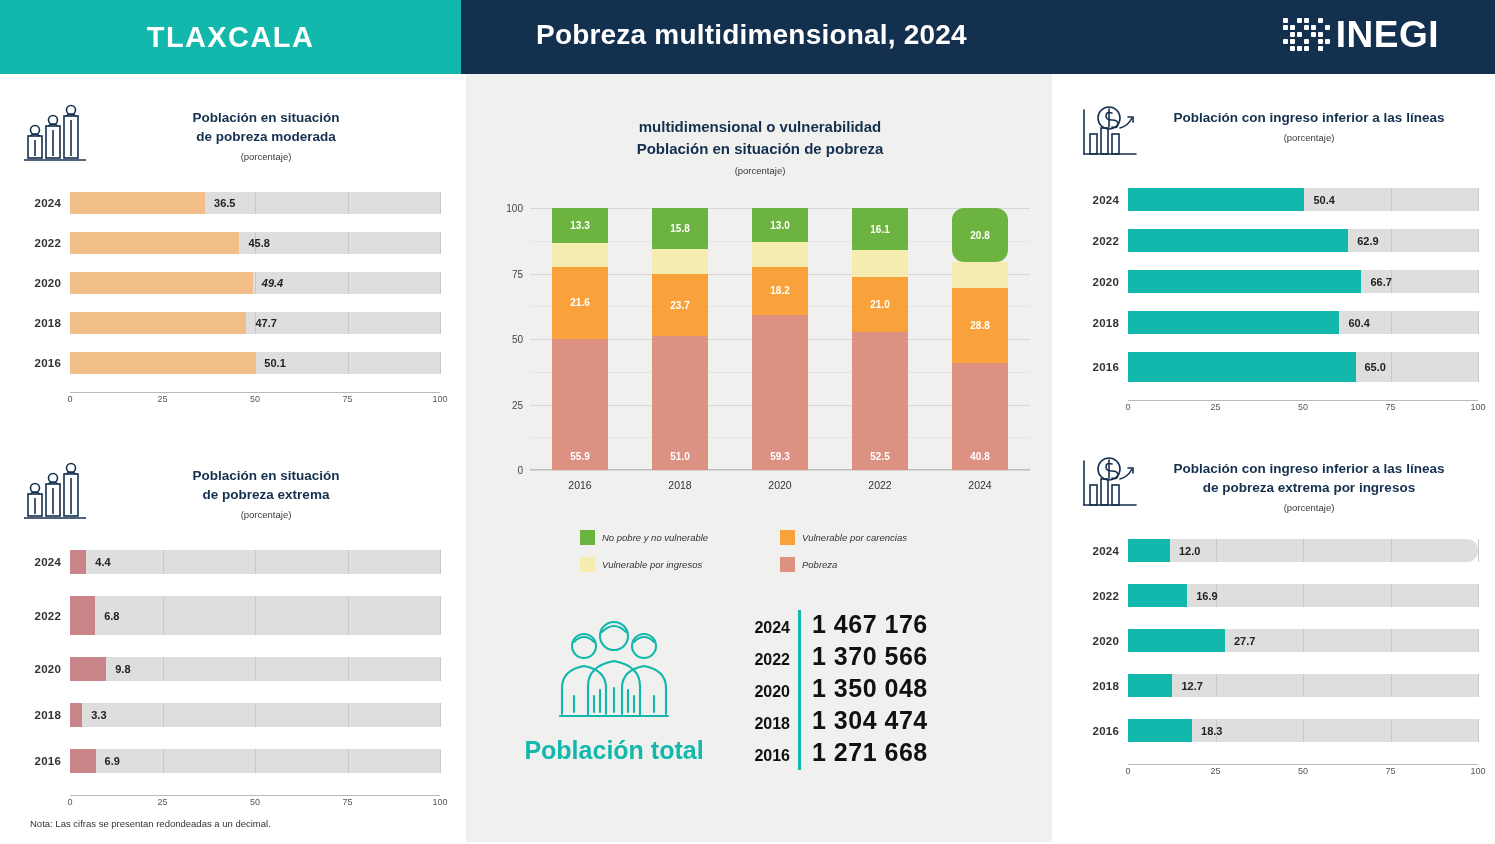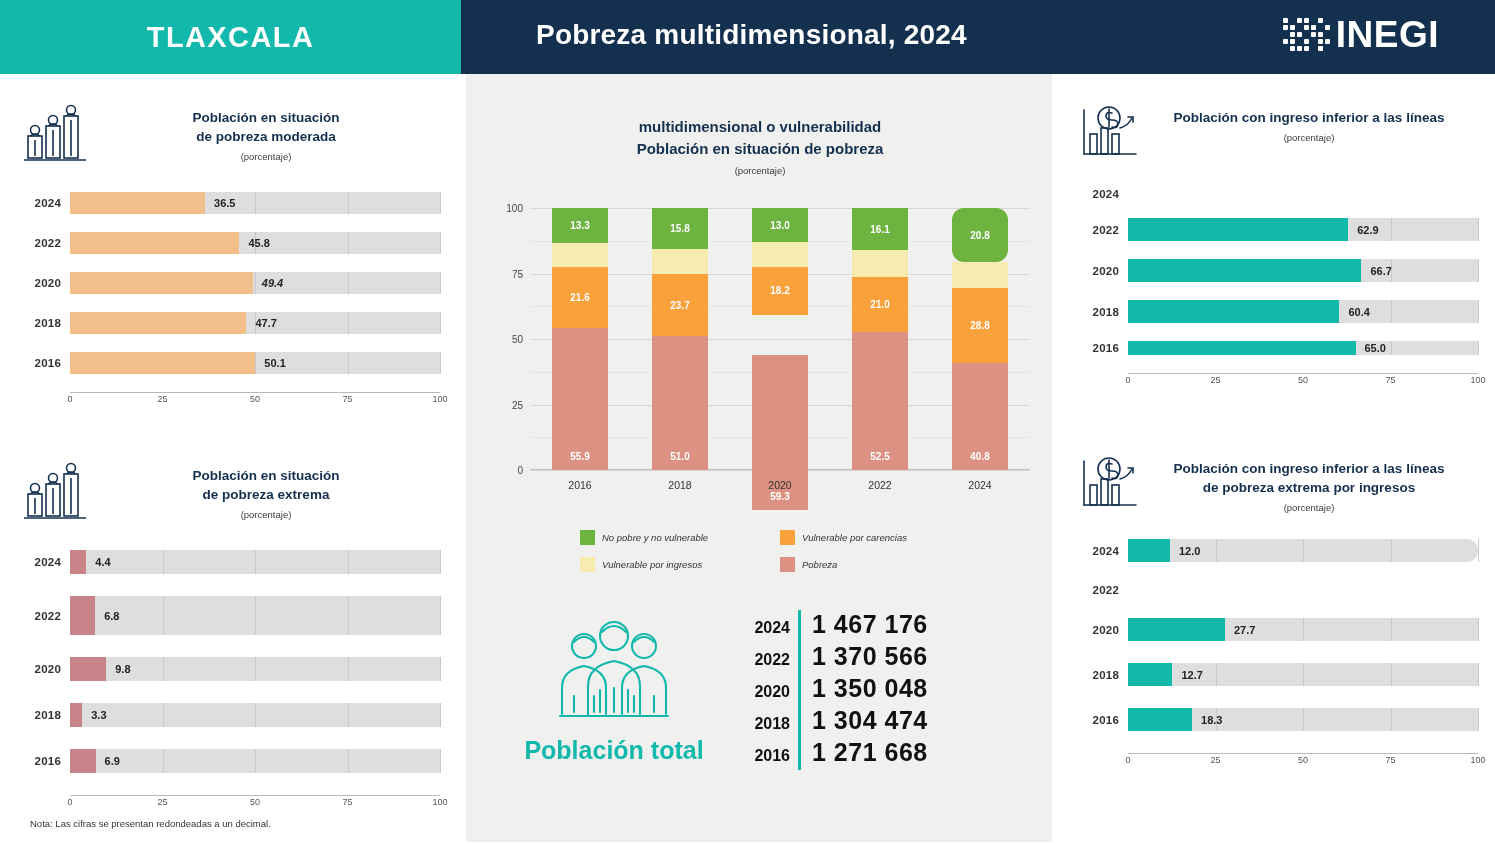--- a/index.html
+++ b/index.html
@@ -373,21 +373,21 @@
       <div class="stk-ylabel" style="top: 0px;">100</div>
       <div class="stk-gridline" style="top: 229.25px; background: rgb(228, 228, 228);"></div>
       <div class="stk-gridline" style="top: 163.75px; background: rgb(228, 228, 228);"></div>
       <div class="stk-gridline" style="top: 98.25px; background: rgb(228, 228, 228);"></div>
       <div class="stk-gridline" style="top: 32.75px; background: rgb(228, 228, 228);"></div>
       <div class="stk-axisline"></div>
       <div class="stk-col" style="left: 22px; width: 56px; height: 262px;">
         <div class="stk-seg" style="top: 115.542px; height: 146.458px; background: rgb(221, 145, 130);">
           <span style="color: rgb(255, 255, 255); position: absolute; bottom: 8px;">55.9</span>
         </div>
-        <div class="stk-seg" style="top: 58.95px; height: 61px; background: rgb(249, 161, 58);">
+        <div class="stk-seg" style="top: 58.95px; height: 72px; background: rgb(249, 161, 58);">
           <span style="color: rgb(255, 255, 255);">21.6</span>
         </div>
         <div class="stk-out" style="top: 40.029px;">9.1</div>
         <div class="stk-seg" style="top: 35.108px; height: 23.842px; background: rgb(247, 236, 176);"></div>
         <div class="stk-seg" style="top: 0.262px; height: 34.846px; background: rgb(108, 179, 63);">
           <span style="color: rgb(255, 255, 255);">13.3</span>
         </div>
         <div class="stk-xlabel">2016</div>
       </div>
       <div class="stk-col" style="left: 122px; width: 56px; height: 262px;">
@@ -398,21 +398,21 @@
           <span style="color: rgb(255, 255, 255);">23.7</span>
         </div>
         <div class="stk-out" style="top: 46.841px;">9.5</div>
         <div class="stk-seg" style="top: 41.396px; height: 24.89px; background: rgb(247, 236, 176);"></div>
         <div class="stk-seg" style="top: 0px; height: 41.396px; background: rgb(108, 179, 63);">
           <span style="color: rgb(255, 255, 255);">15.8</span>
         </div>
         <div class="stk-xlabel">2018</div>
       </div>
       <div class="stk-col" style="left: 222px; width: 56px; height: 262px;">
-        <div class="stk-seg" style="top: 106.634px; height: 155.366px; background: rgb(221, 145, 130); margin-top: 40px;">
+        <div class="stk-seg" style="top: 106.634px; height: 155.366px; background: rgb(221, 145, 130);">
           <span style="color: rgb(255, 255, 255); position: absolute; bottom: 8px;">59.3</span>
         </div>
         <div class="stk-seg" style="top: 58.95px; height: 47.684px; background: rgb(249, 161, 58);">
           <span style="color: rgb(255, 255, 255);">18.2</span>
         </div>
         <div class="stk-out" style="top: 39.636px;">9.4</div>
         <div class="stk-seg" style="top: 34.322px; height: 24.628px; background: rgb(247, 236, 176);"></div>
         <div class="stk-seg" style="top: 0.262px; height: 34.06px; background: rgb(108, 179, 63);">
           <span style="color: rgb(255, 255, 255);">13.0</span>
         </div>
@@ -537,20 +537,28 @@
         </svg>
       </div>
       <div class="blk-titles">
         <div class="blk-title">Población con ingreso inferior a las líneas</div>
         <div class="blk-sub">(porcentaje)</div>
       </div>
     </div>
     <div class="hbar-chart" id="hb-ingreso-pobreza" style="margin-top:22px;">
         <div class="hbar-row" style="margin-bottom: 18px;">
           <div class="hbar-label">2024</div>
+          <div class="hbar-track" style="height: 23px;">
+            <div class="hbar-grid" style="left: 25%;"></div>
+            <div class="hbar-grid" style="left: 50%;"></div>
+            <div class="hbar-grid" style="left: 75%;"></div>
+            <div class="hbar-grid" style="left: 100%;"></div>
+            <div class="hbar-fill" style="width: 50.4%; background: rgb(17, 184, 171);"></div>
+            <div class="hbar-val" style="left: calc(50.4% + 9px);">50.4</div>
+          </div>
         </div>
         <div class="hbar-row" style="margin-bottom: 18px;">
           <div class="hbar-label">2022</div>
           <div class="hbar-track" style="height: 23px;">
             <div class="hbar-grid" style="left: 25%;"></div>
             <div class="hbar-grid" style="left: 50%;"></div>
             <div class="hbar-grid" style="left: 75%;"></div>
             <div class="hbar-grid" style="left: 100%;"></div>
             <div class="hbar-fill" style="width: 62.9%; background: rgb(17, 184, 171);"></div>
             <div class="hbar-val" style="left: calc(62.9% + 9px);">62.9</div>
@@ -573,21 +581,21 @@
             <div class="hbar-grid" style="left: 25%;"></div>
             <div class="hbar-grid" style="left: 50%;"></div>
             <div class="hbar-grid" style="left: 75%;"></div>
             <div class="hbar-grid" style="left: 100%;"></div>
             <div class="hbar-fill" style="width: 60.4%; background: rgb(17, 184, 171);"></div>
             <div class="hbar-val" style="left: calc(60.4% + 9px);">60.4</div>
           </div>
         </div>
         <div class="hbar-row" style="margin-bottom: 18px;">
           <div class="hbar-label">2016</div>
-          <div class="hbar-track" style="height: 14px;">
+          <div class="hbar-track" style="height: 30px;">
             <div class="hbar-grid" style="left: 25%;"></div>
             <div class="hbar-grid" style="left: 50%;"></div>
             <div class="hbar-grid" style="left: 75%;"></div>
             <div class="hbar-grid" style="left: 100%;"></div>
             <div class="hbar-fill" style="width: 65%; background: rgb(17, 184, 171);"></div>
             <div class="hbar-val" style="left: calc(65% + 9px);">65.0</div>
           </div>
         </div>
         <div class="hbar-axis">
           <div class="hbar-baseline"></div>
@@ -631,20 +639,28 @@
             <div class="hbar-grid" style="left: 25%;"></div>
             <div class="hbar-grid" style="left: 50%;"></div>
             <div class="hbar-grid" style="left: 75%;"></div>
             <div class="hbar-grid" style="left: 100%;"></div>
             <div class="hbar-fill" style="width: 12%; background: rgb(17, 184, 171);"></div>
             <div class="hbar-val" style="left: calc(12% + 9px);">12.0</div>
           </div>
         </div>
         <div class="hbar-row" style="margin-bottom: 22px;">
           <div class="hbar-label">2022</div>
+          <div class="hbar-track" style="height: 23px;">
+            <div class="hbar-grid" style="left: 25%;"></div>
+            <div class="hbar-grid" style="left: 50%;"></div>
+            <div class="hbar-grid" style="left: 75%;"></div>
+            <div class="hbar-grid" style="left: 100%;"></div>
+            <div class="hbar-fill" style="width: 16.9%; background: rgb(17, 184, 171);"></div>
+            <div class="hbar-val" style="left: calc(16.9% + 9px);">16.9</div>
+          </div>
         </div>
         <div class="hbar-row" style="margin-bottom: 22px;">
           <div class="hbar-label">2020</div>
           <div class="hbar-track" style="height: 23px;">
             <div class="hbar-grid" style="left: 25%;"></div>
             <div class="hbar-grid" style="left: 50%;"></div>
             <div class="hbar-grid" style="left: 75%;"></div>
             <div class="hbar-grid" style="left: 100%;"></div>
             <div class="hbar-fill" style="width: 27.7%; background: rgb(17, 184, 171);"></div>
             <div class="hbar-val" style="left: calc(27.7% + 9px);">27.7</div>

